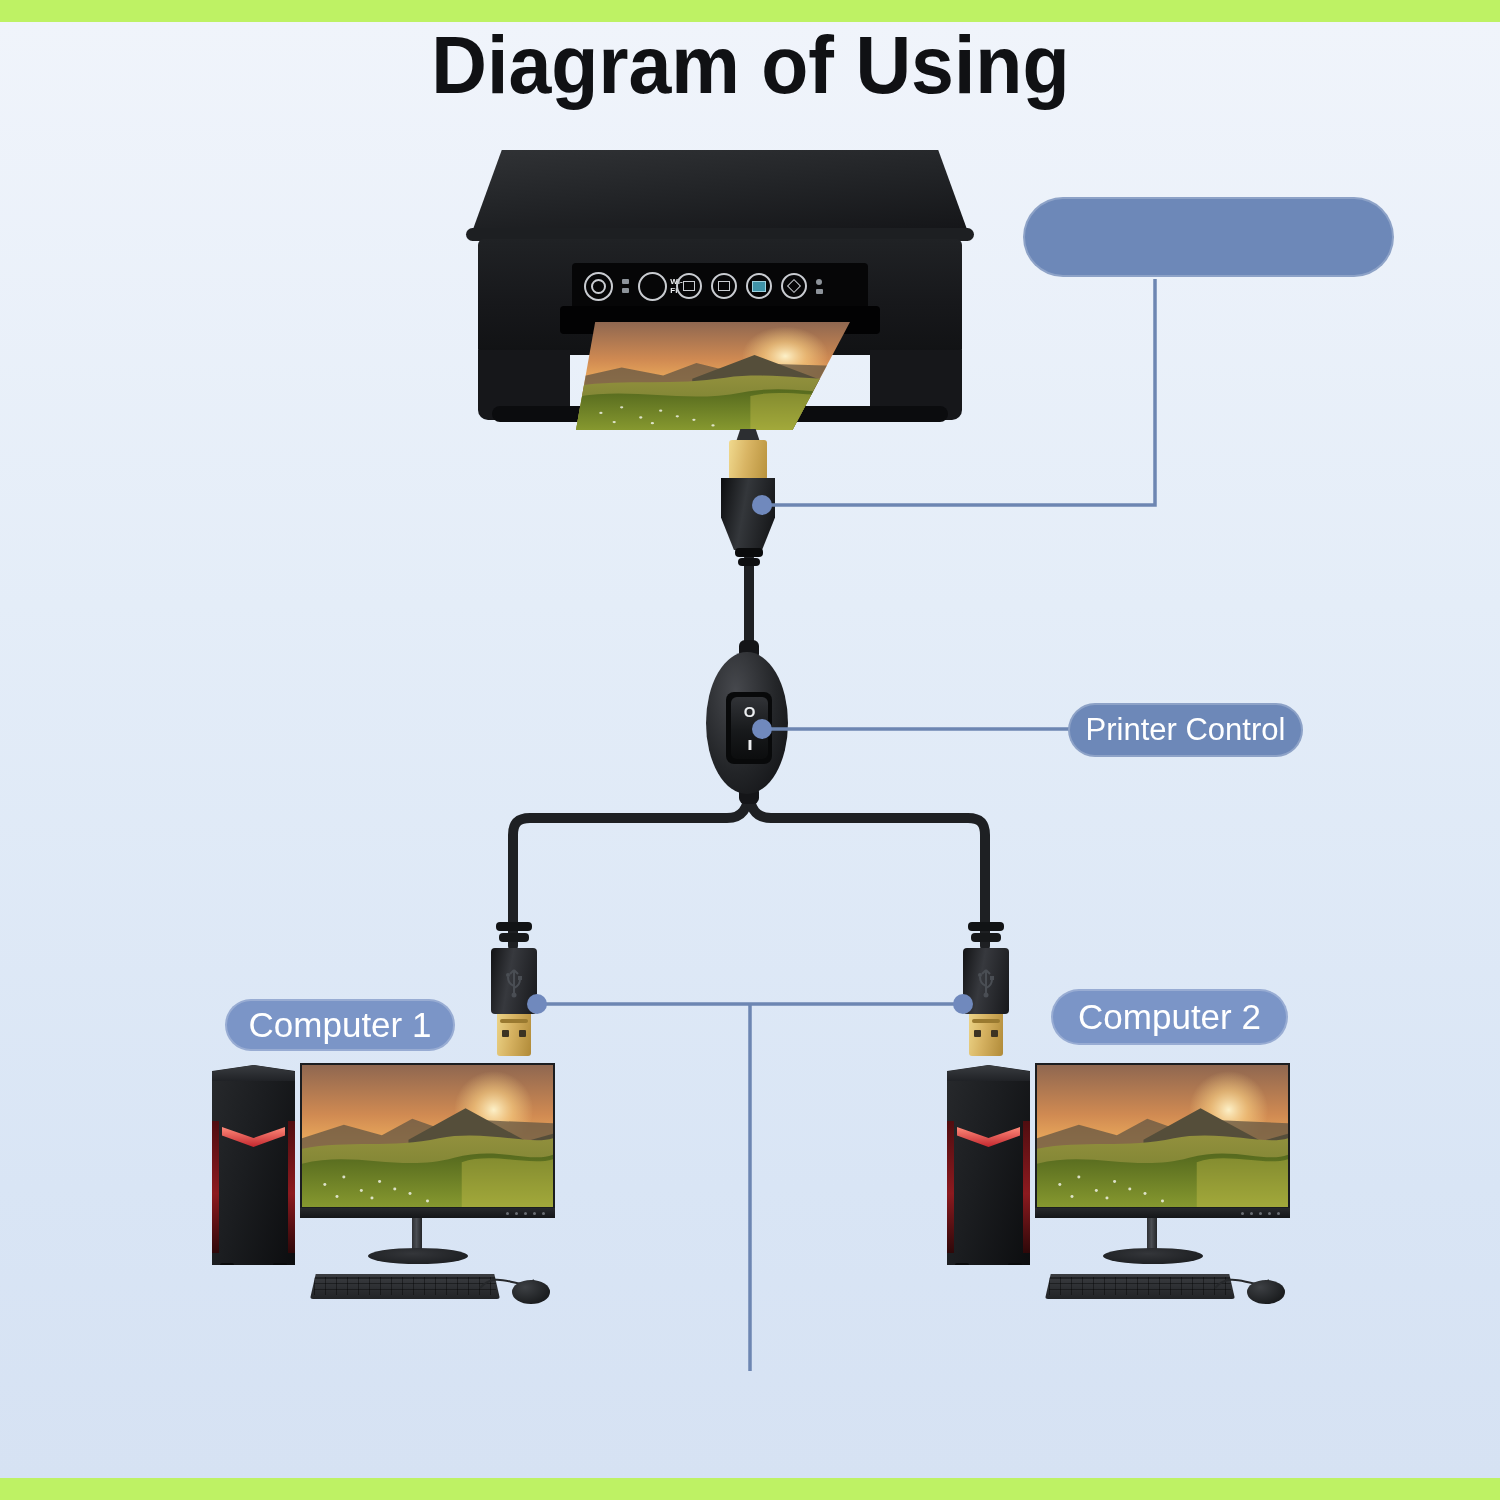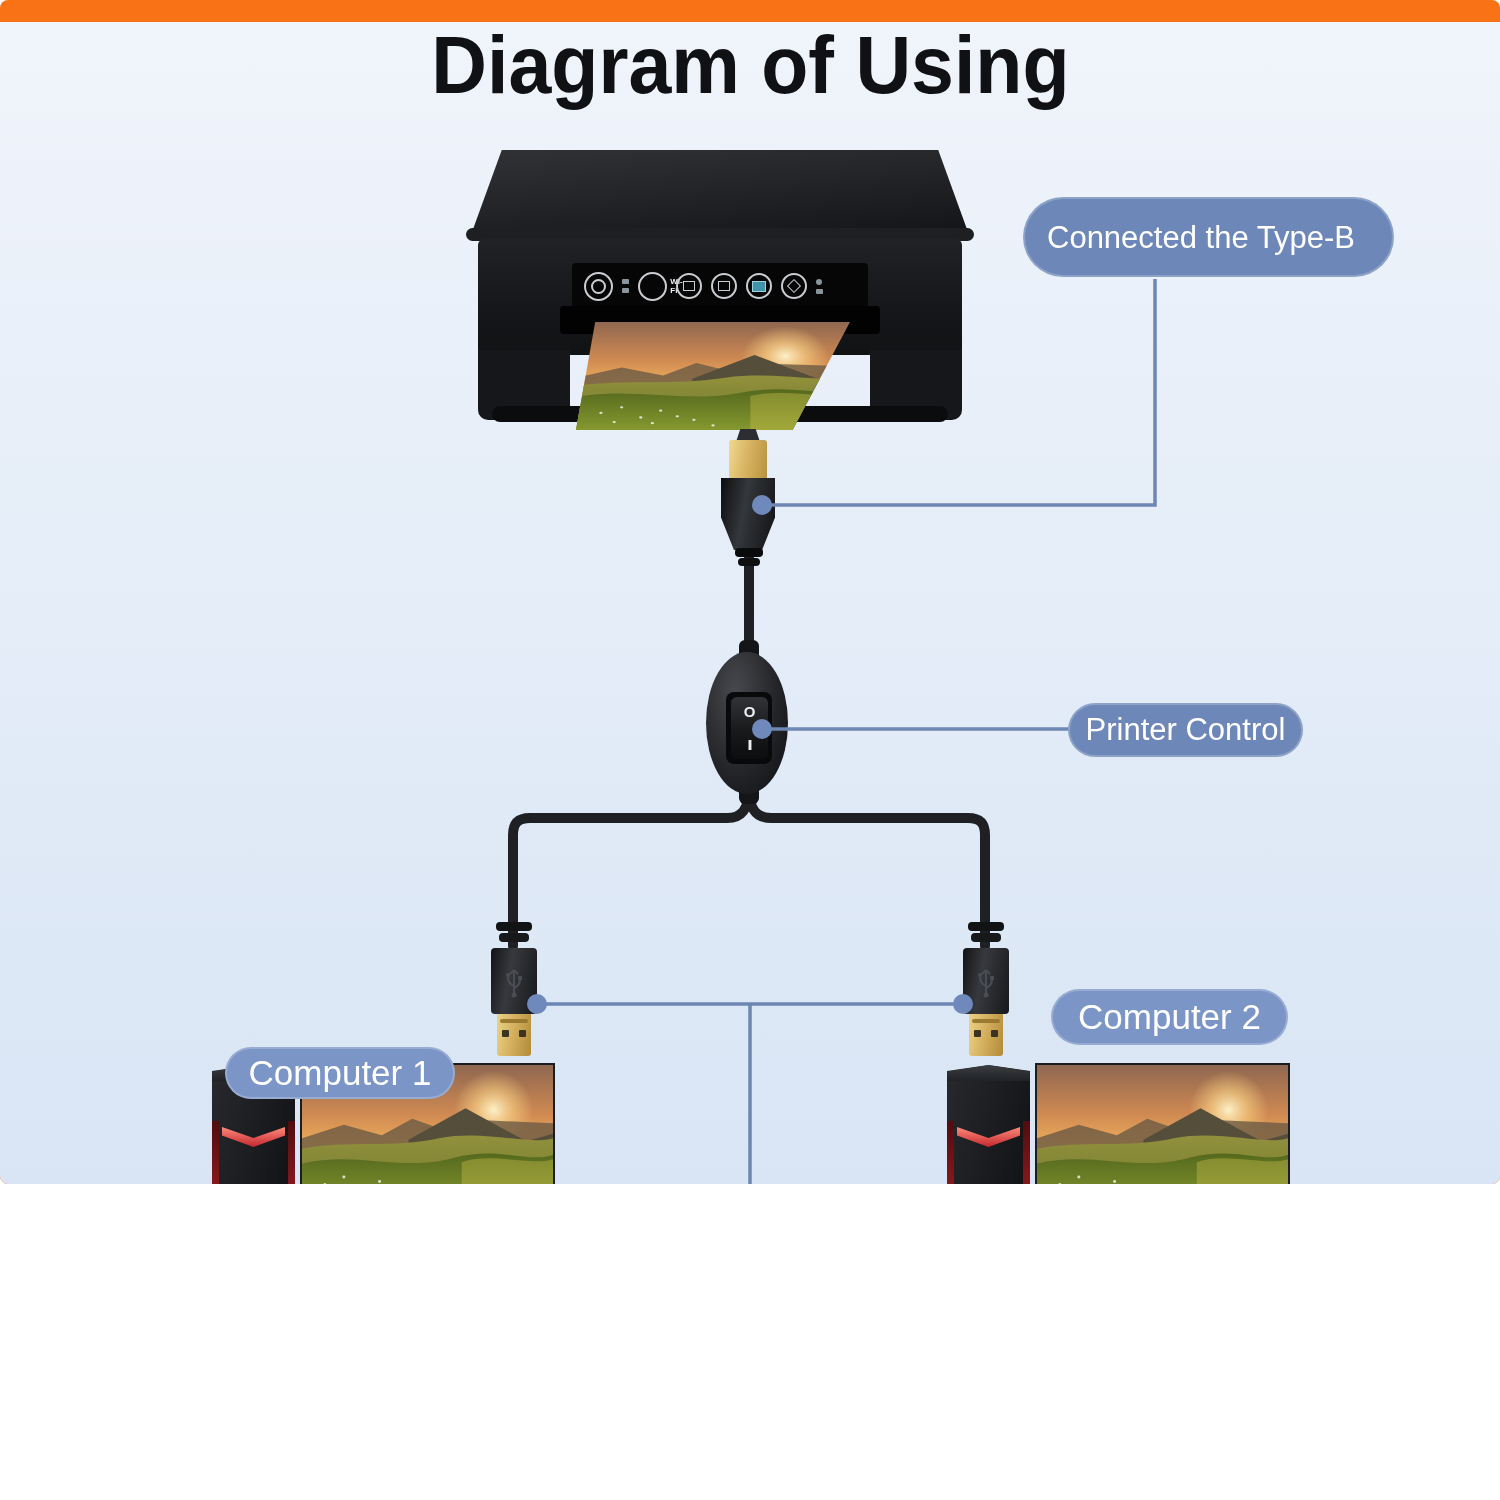--- a/index.html
+++ b/index.html
@@ -1,31 +1,31 @@
 <!DOCTYPE html>
 <html><head>
 <meta charset="utf-8">
 <style>
   html,body{margin:0;padding:0;background:#ffffff;}
-  .canvas{position:relative;width:1500px;height:1184px;overflow:hidden;
-          font-family:"Liberation Sans",sans-serif;background:#f97316;border-radius:8px;}
+  .canvas{position:relative;width:1500px;height:1500px;overflow:hidden;
+          font-family:"Liberation Sans",sans-serif;background:#bef264;}
   .bg{position:absolute;left:0;top:22px;width:1500px;height:1456px;
       background:linear-gradient(180deg,#f0f4fb 0%,#e4edf8 40%,#d9e5f5 80%,#d6e2f3 100%);}
   
   .title{position:absolute;top:18px;left:0;width:100%;text-align:center;
          font-size:82px;font-weight:bold;color:#101114;letter-spacing:0px;}
   .title span{display:inline-block;transform:scaleX(.94);}
   
   .pill{position:absolute;background:#6d88b8;border:2px solid rgba(255,255,255,.22);
         color:#ffffff;border-radius:40px;box-sizing:border-box;
         display:flex;align-items:center;justify-content:center;z-index:9;}
   .pill.left-align{justify-content:flex-start;}
   .pill-typeb{left:1023px;top:197px;width:371px;height:80px;font-size:31px;line-height:37px;padding-left:22px;}
   .pill-switch{left:1068px;top:703px;width:235px;height:54px;font-size:31px;border-radius:27px;}
-  .pill-c1{left:225px;top:1047px;width:230px;height:52px;font-size:35px;background:#7b95c7;border-radius:26px;}
+  .pill-c1{left:225px;top:999px;width:230px;height:52px;font-size:35px;background:#7b95c7;border-radius:26px;}
   .pill-c2{left:1051px;top:989px;width:237px;height:56px;font-size:35px;background:#7b95c7;border-radius:28px;}
   .pill-usba{left:400px;top:1371px;width:700px;height:57px;font-size:31px;border-radius:29px;}
   
   .layer{position:absolute;left:0;top:0;width:1500px;height:1500px;pointer-events:none;}
   .cables{z-index:3;} .annot{z-index:8;}
   
   .printer{position:absolute;left:0;top:0;z-index:5;}
   .p-lid{position:absolute;left:472px;top:150px;width:496px;height:82px;
          background:linear-gradient(175deg,#303235 0%,#232528 45%,#141518 100%);
          clip-path:polygon(6% 0,94% 0,100% 100%,0 100%);}
@@ -366,19 +366,18 @@
     <g fill="#7089bd">
       <circle cx="762" cy="505" r="10"></circle>
       <circle cx="762" cy="729" r="10"></circle>
       <circle cx="537" cy="1004" r="10"></circle>
       <circle cx="963" cy="1004" r="10"></circle>
     </g>
   </svg>
 
   <div class="pill pill-typeb left-align">
     <div>
-      <div>Connected the Type-B</div>
     </div>
   </div>
   <div class="pill pill-switch">Printer Control</div>
   <div class="pill pill-c1">Computer 1</div>
   <div class="pill pill-c2">Computer 2</div>
 </div>
 
 </body></html>

